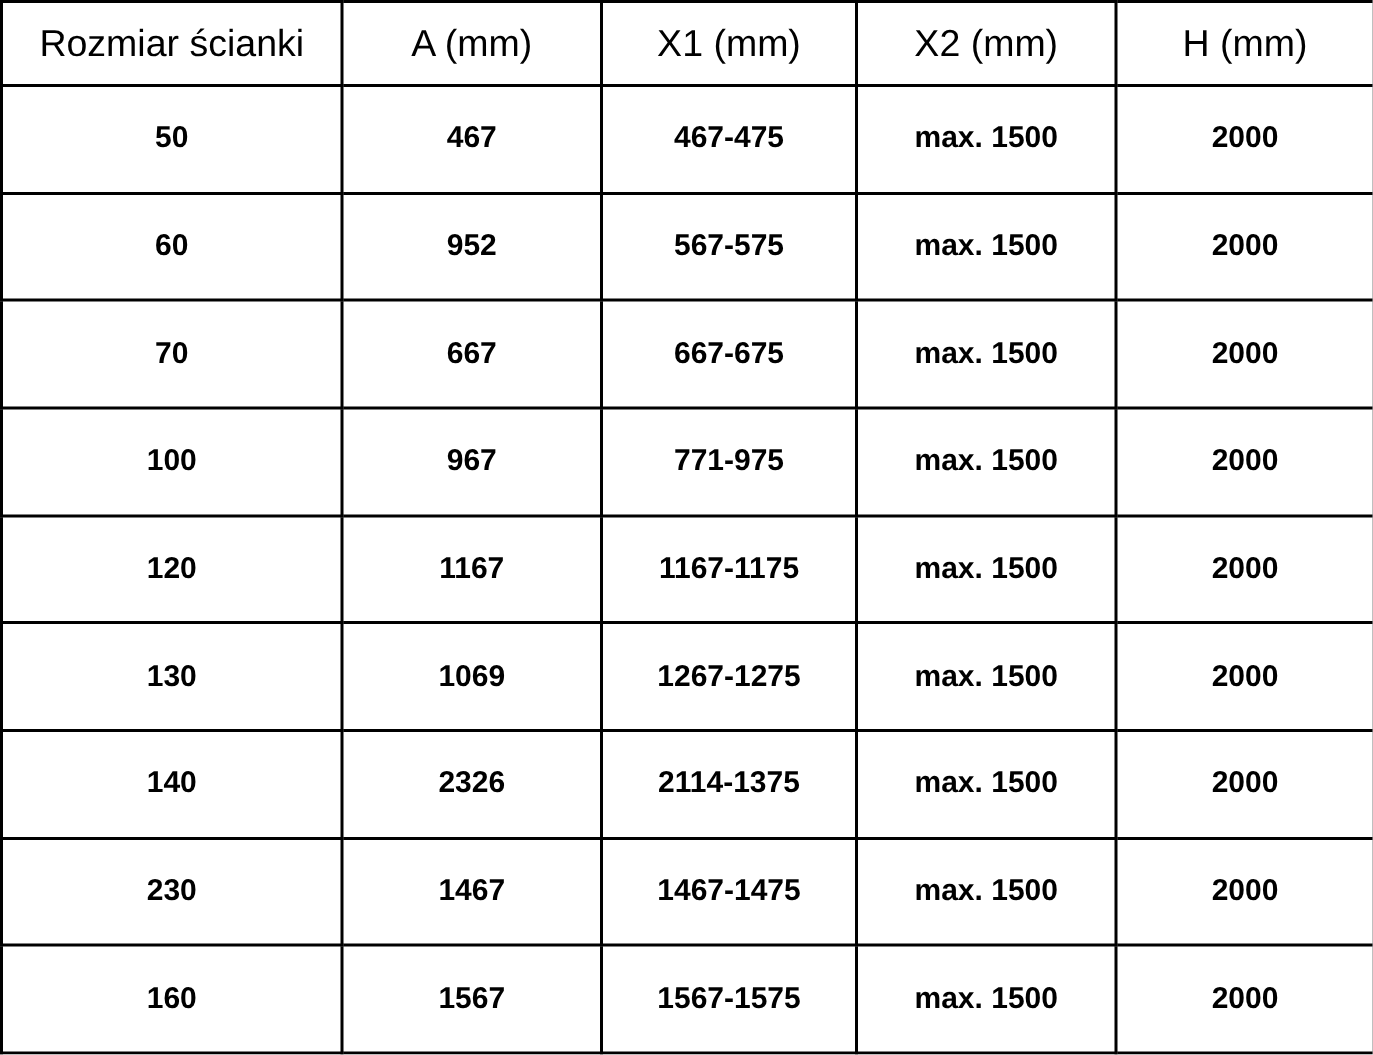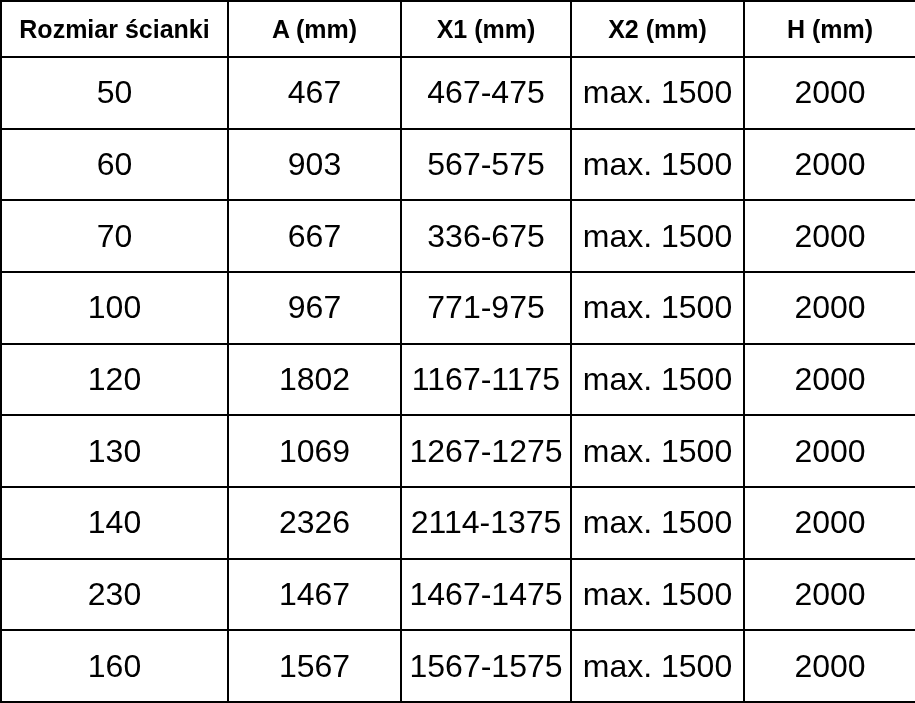--- a/index.html
+++ b/index.html
@@ -25,26 +25,26 @@
   table.size-table td {
     border: 2px solid #000000;
     text-align: center;
     vertical-align: middle;
     padding: 0;
     overflow: hidden;
     white-space: nowrap;
   }
   table.size-table th {
     font-size: 25px;
-    font-weight: 700;
+    font-weight: 400;
     height: 54px;
   }
   table.size-table td {
-    font-size: 32px;
-    font-weight: 400;
+    font-size: 20px;
+    font-weight: 700;
     height: 54px;
   }
 </style>
 </head>
 <body>
 
 <table class="size-table">
   <colgroup>
       <col style="width: 227px;">
       <col style="width: 173px;">
@@ -64,42 +64,42 @@
   <tbody>
       <tr>
         <td>50</td>
         <td>467</td>
         <td>467-475</td>
         <td>max. 1500</td>
         <td>2000</td>
       </tr>
       <tr>
         <td>60</td>
-        <td>903</td>
+        <td>952</td>
         <td>567-575</td>
         <td>max. 1500</td>
         <td>2000</td>
       </tr>
       <tr>
         <td>70</td>
         <td>667</td>
-        <td>336-675</td>
+        <td>667-675</td>
         <td>max. 1500</td>
         <td>2000</td>
       </tr>
       <tr>
         <td>100</td>
         <td>967</td>
         <td>771-975</td>
         <td>max. 1500</td>
         <td>2000</td>
       </tr>
       <tr>
         <td>120</td>
-        <td>1802</td>
+        <td>1167</td>
         <td>1167-1175</td>
         <td>max. 1500</td>
         <td>2000</td>
       </tr>
       <tr>
         <td>130</td>
         <td>1069</td>
         <td>1267-1275</td>
         <td>max. 1500</td>
         <td>2000</td>

